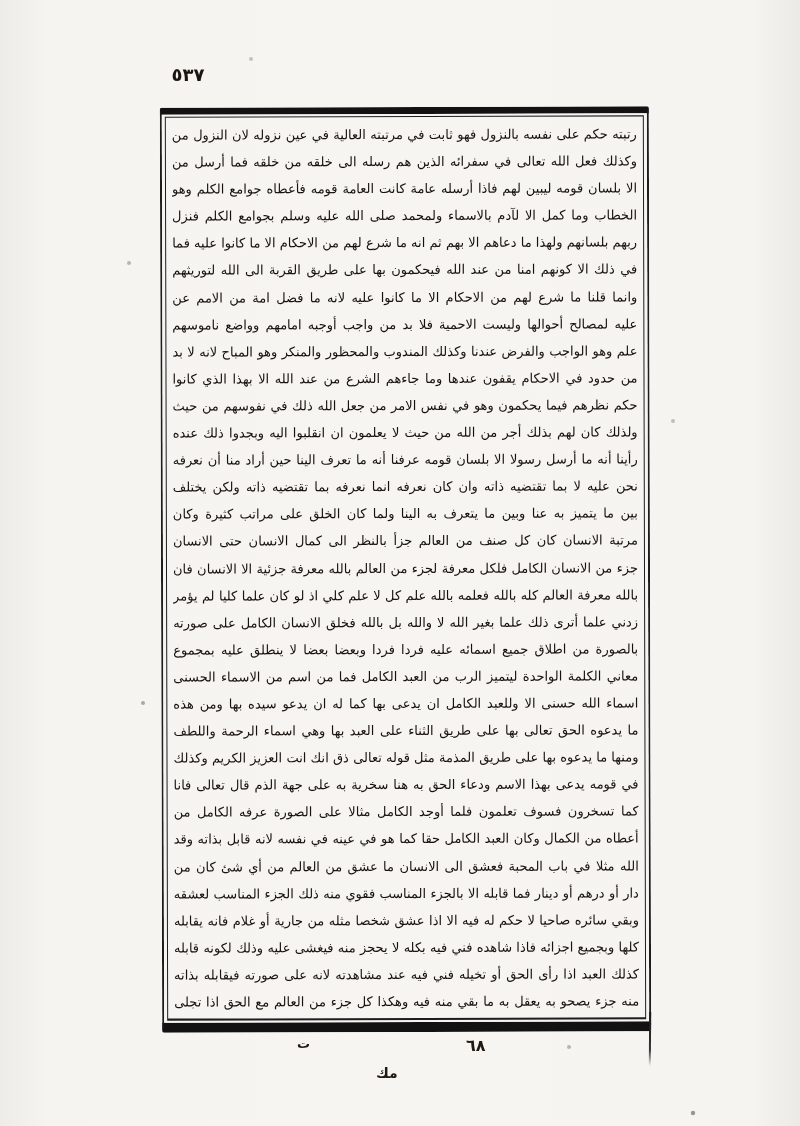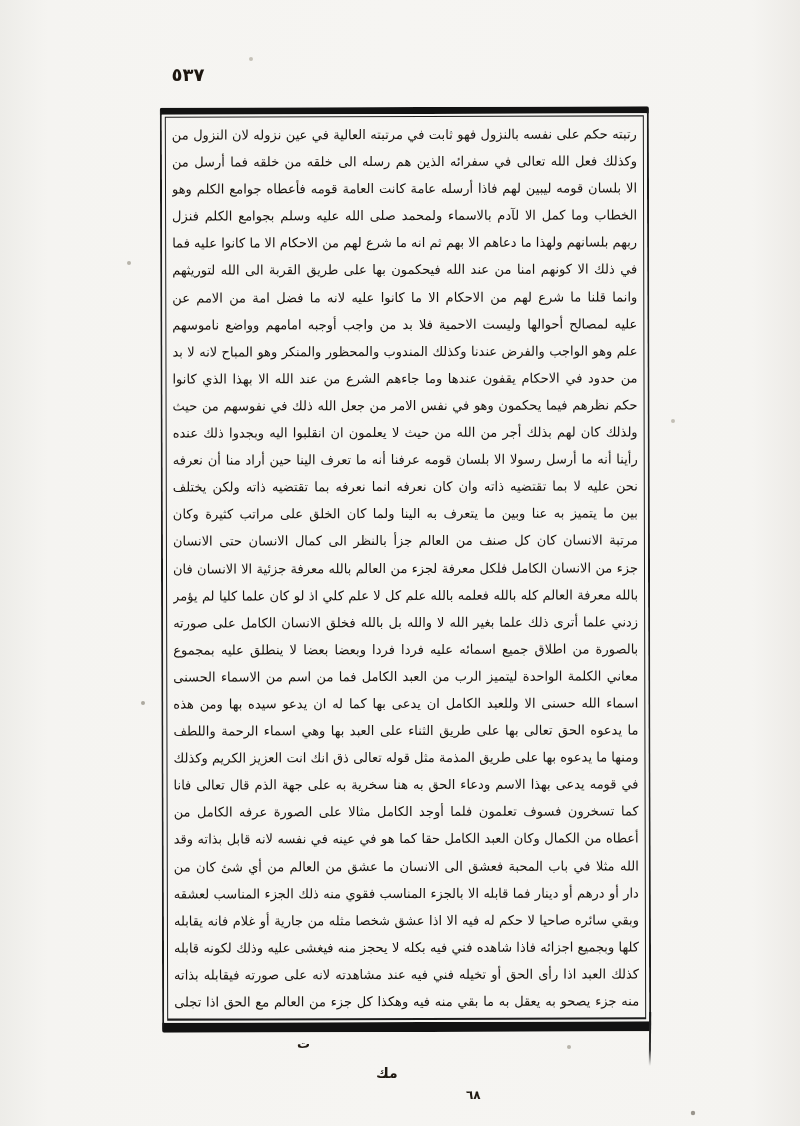--- a/index.html
+++ b/index.html
@@ -33,21 +33,21 @@
   .text-block{direction:rtl;}
   .text-line{
     height:27.1px;line-height:27.1px;overflow:hidden;
     font-size:13px;color:#18120c;
     text-align:justify;text-align-last:justify;
     -moz-text-align-last:justify;
     letter-spacing:-0.1px;
     white-space:normal;
   }
   .footer-marks span{position:absolute;color:#211a12;font-weight:bold;}
-  .sig{left:466px;top:1088px;font-size:12px;}
+  .sig{left:466px;top:1036px;font-size:16px;}
   .mark-mid{left:376px;top:1033px;font-size:14px;margin-top:32px;}
   .mark-left{left:297px;top:1036px;font-size:13px;}
   .overshoot{
     position:absolute;left:649px;top:1012px;width:2px;height:54px;
     background:linear-gradient(#161616 0,#333 70%,rgba(80,80,80,0) 100%);
     transform:rotate(0.4deg);
   }
   .speckles{
     position:absolute;left:0;top:0;width:2px;height:2px;border-radius:50%;
     box-shadow:

